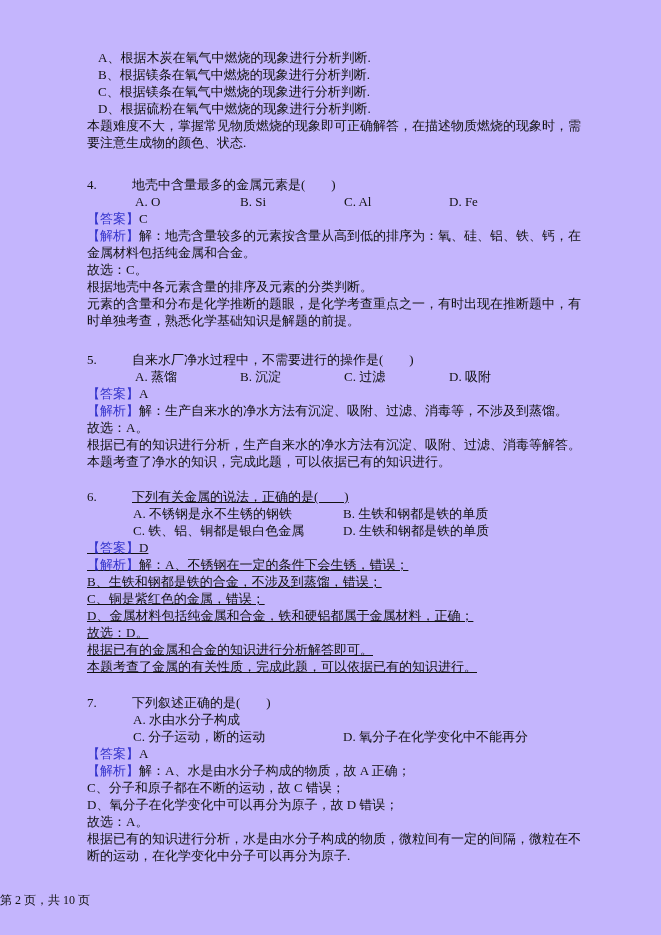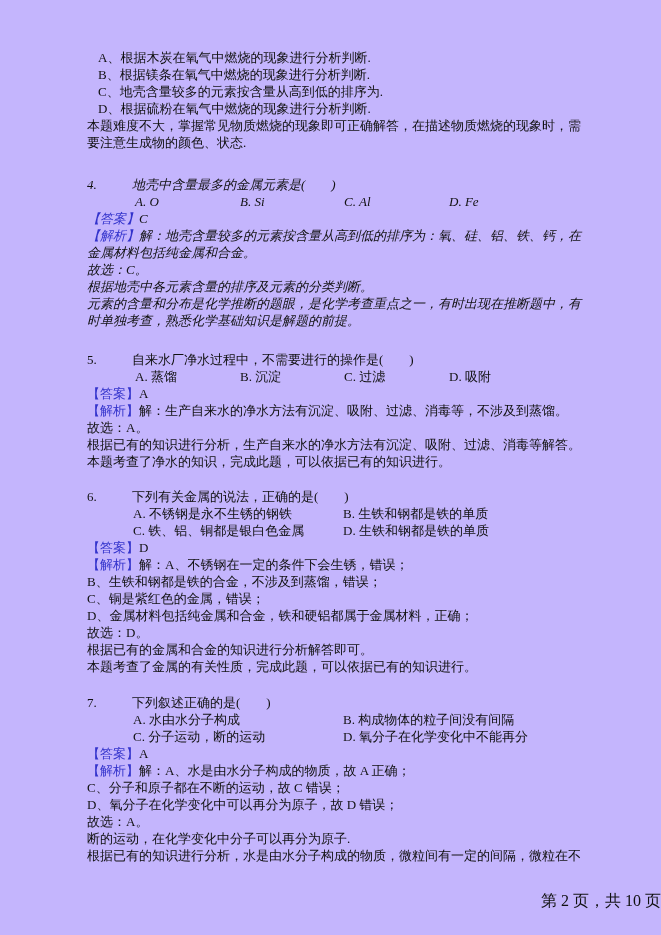--- a/index.html
+++ b/index.html
@@ -36,44 +36,44 @@
   }
   .opt-row { position: relative; }
   .opt { position: absolute; top: 0; white-space: nowrap; }
   .c1 { left: 48px; }
   .c2 { left: 153px; }
   .c3 { left: 257px; }
   .c4 { left: 362px; }
   .w1 { left: 46px; }
   .w2 { left: 256px; }
   .blue { color: #3333cc; }
-  .gap-a { margin-top: 25px; font-style: italic; }
+  .gap-a { margin-top: 25px; }
   .gap-b { margin-top: 22px; }
-  .gap-c { margin-top: 18px; }
+  .gap-c { margin-top: 18px; text-decoration: underline; }
   .gap-d { margin-top: 19px; }
   .footer {
     position: absolute;
     left: 0;
     right: 0;
     top: 892px;
-    text-align: right;
-    font-size: 16px;
+    text-align: left;
+    font-size: 12px;
     color: #111111;
   }
 </style>
 </head>
 <body>
 
 <div class="page">
   <div class="content">
 
     <section>
       <div class="line indent">A、根据木炭在氧气中燃烧的现象进行分析判断.</div>
       <div class="line indent">B、根据镁条在氧气中燃烧的现象进行分析判断.</div>
-      <div class="line indent">C、地壳含量较多的元素按含量从高到低的排序为.</div>
+      <div class="line indent">C、根据镁条在氧气中燃烧的现象进行分析判断.</div>
       <div class="line indent">D、根据硫粉在氧气中燃烧的现象进行分析判断.</div>
       <div class="line">本题难度不大，掌握常见物质燃烧的现象即可正确解答，在描述物质燃烧的现象时，需</div>
       <div class="line">要注意生成物的颜色、状态.</div>
     </section>
 
     <section class="gap-a">
       <div class="line">
         <span class="q-num">4.</span><span>地壳中含量最多的金属元素是(　　)</span>
       </div>
       <div class="line opt-row">
@@ -141,35 +141,34 @@
       <div class="line">根据已有的金属和合金的知识进行分析解答即可。</div>
       <div class="line">本题考查了金属的有关性质，完成此题，可以依据已有的知识进行。</div>
     </section>
 
     <section class="gap-d">
       <div class="line">
         <span class="q-num">7.</span><span>下列叙述正确的是(　　)</span>
       </div>
       <div class="line opt-row">
         <span class="opt w1">A. 水由水分子构成</span>
-        <span class="opt w2">B. 构成物体的粒子间没有间隔</span>
       </div>
       <div class="line opt-row">
         <span class="opt w1">C. 分子运动，断的运动</span>
         <span class="opt w2">D. 氧分子在化学变化中不能再分</span>
       </div>
       <div class="line">
         <span class="blue">【答案】</span><span>A</span>
       </div>
       <div class="line">
         <span class="blue">【解析】</span><span>解：A、水是由水分子构成的物质，故 A 正确；</span>
       </div>
       <div class="line">C、分子和原子都在不断的运动，故 C 错误；</div>
       <div class="line">D、氧分子在化学变化中可以再分为原子，故 D 错误；</div>
       <div class="line">故选：A。</div>
+      <div class="line">根据已有的知识进行分析，水是由水分子构成的物质，微粒间有一定的间隔，微粒在不</div>
       <div class="line">断的运动，在化学变化中分子可以再分为原子.</div>
-      <div class="line">根据已有的知识进行分析，水是由水分子构成的物质，微粒间有一定的间隔，微粒在不</div>
     </section>
 
   </div>
 
   <div class="footer">第 2 页，共 10 页</div>
 </div>
 
 </body></html>

